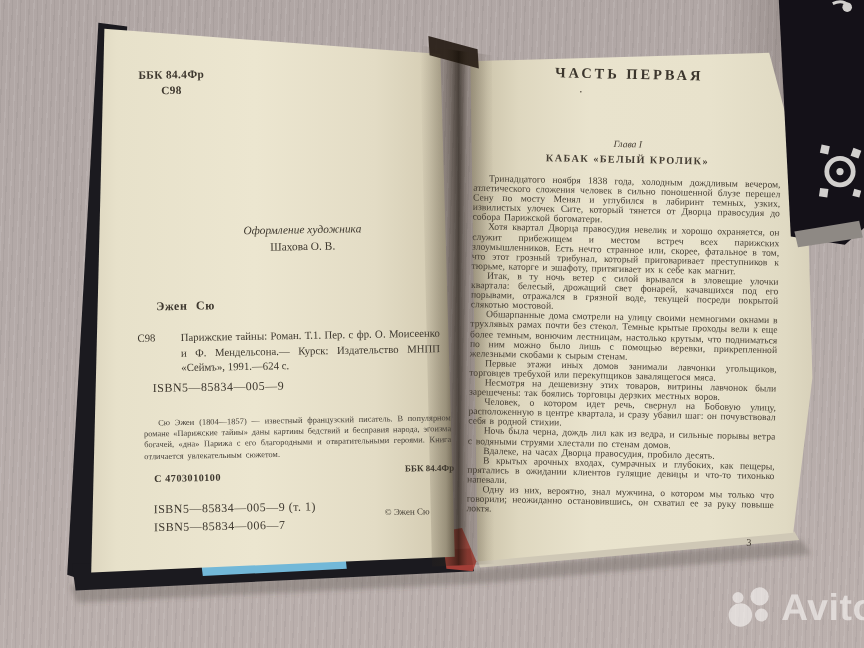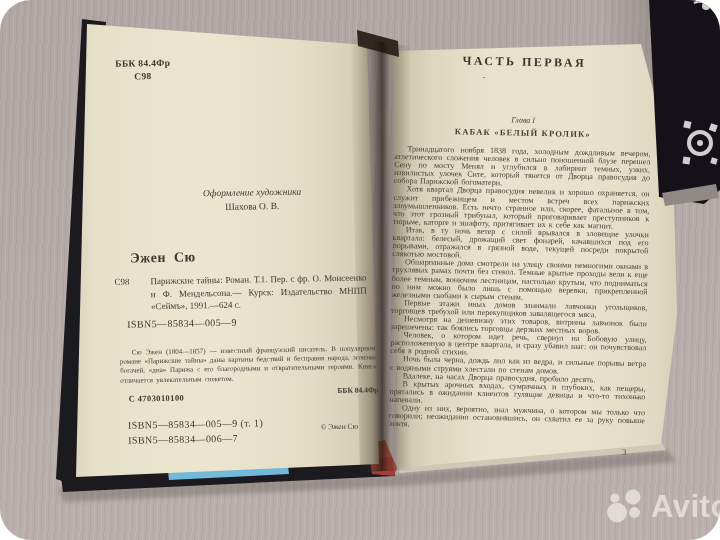--- a/index.html
+++ b/index.html
@@ -1,37 +1,36 @@
 <!DOCTYPE html>
 <html><head>
 <meta charset="utf-8">
 <style>
   html,body{margin:0;padding:0;}
   .photo{
     position:relative;width:720px;height:540px;overflow:hidden;
     background:linear-gradient(175deg,#b0a6a4 0%,#b4aaa8 45%,#bbb0ad 100%);
     font-family:"Liberation Serif","DejaVu Serif",serif;
-    border-radius:31px;
   }
   .photo::before{
     content:"";position:absolute;inset:0;pointer-events:none;
     background:repeating-linear-gradient(92deg,
       rgba(255,255,255,.09) 0 1px, rgba(255,255,255,0) 1px 3px,
       rgba(0,0,0,.045) 3px 4px, rgba(0,0,0,0) 4px 7px);
     z-index:1;
   }
   svg.shapes{position:absolute;inset:0;z-index:2;}
   .txt{position:absolute;color:#3e382f;z-index:3;}
   
   .lp{left:60px;top:20px;width:320px;height:460px;transform:rotate(-1deg);}
   .lp .blk{position:absolute;}
   .bbk-top{left:46px;top:36px;width:80px;text-align:center;font-size:9.5px;font-weight:600;line-height:13px;letter-spacing:.3px;}
   .designer{left:128px;top:166px;width:130px;text-align:center;font-size:9.5px;line-height:14px;}
   .designer .it{font-style:italic;}
-  .author-h{left:70px;top:229px;font-size:14px;font-weight:600;letter-spacing:.5px;word-spacing:4px;}
+  .author-h{left:70px;top:229px;font-size:10px;font-weight:600;letter-spacing:.5px;word-spacing:4px;}
   .catalog{left:54px;top:254px;width:252px;font-size:9px;line-height:12.5px;text-align:justify;}
   .catalog .code{position:absolute;left:0;top:0;}
   .catalog .entry{display:block;padding-left:36px;}
   .isbn-main{left:66px;top:297px;font-size:10px;letter-spacing:.4px;}
   .annot{left:58px;top:327px;width:256px;font-size:7px;line-height:9.2px;text-align:justify;text-indent:12px;color:#46403a;word-spacing:1.5px;}
   .cnum{left:66px;top:372px;font-size:8.5px;letter-spacing:.4px;font-weight:bold;}
   .bbk-bot{left:230px;top:368px;width:86px;text-align:right;font-size:7.5px;font-weight:600;}
   .isbn-v1{left:65px;top:398px;font-size:10px;letter-spacing:.4px;}
   .cpy{left:233px;top:404px;width:62px;text-align:right;font-size:7.5px;}
   .isbn-2{left:65px;top:413px;font-size:10px;letter-spacing:.4px;}

